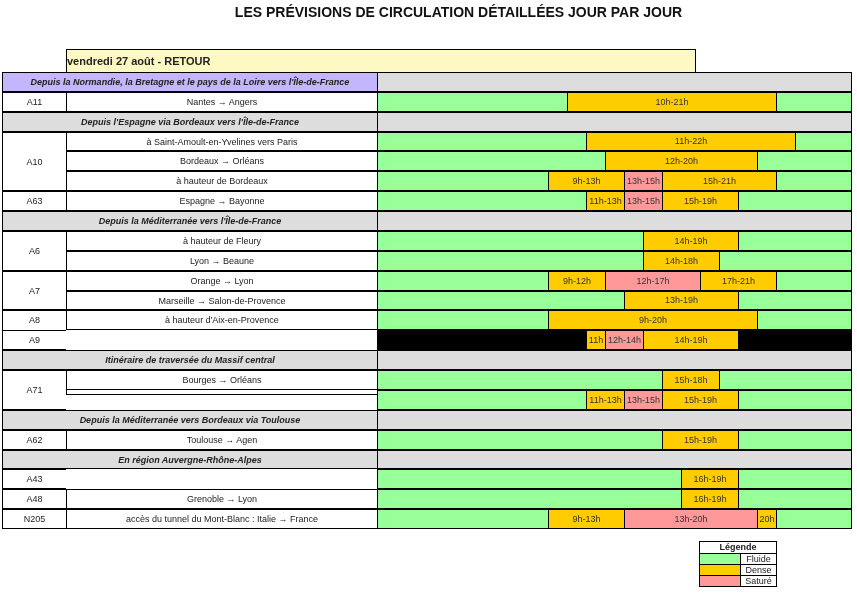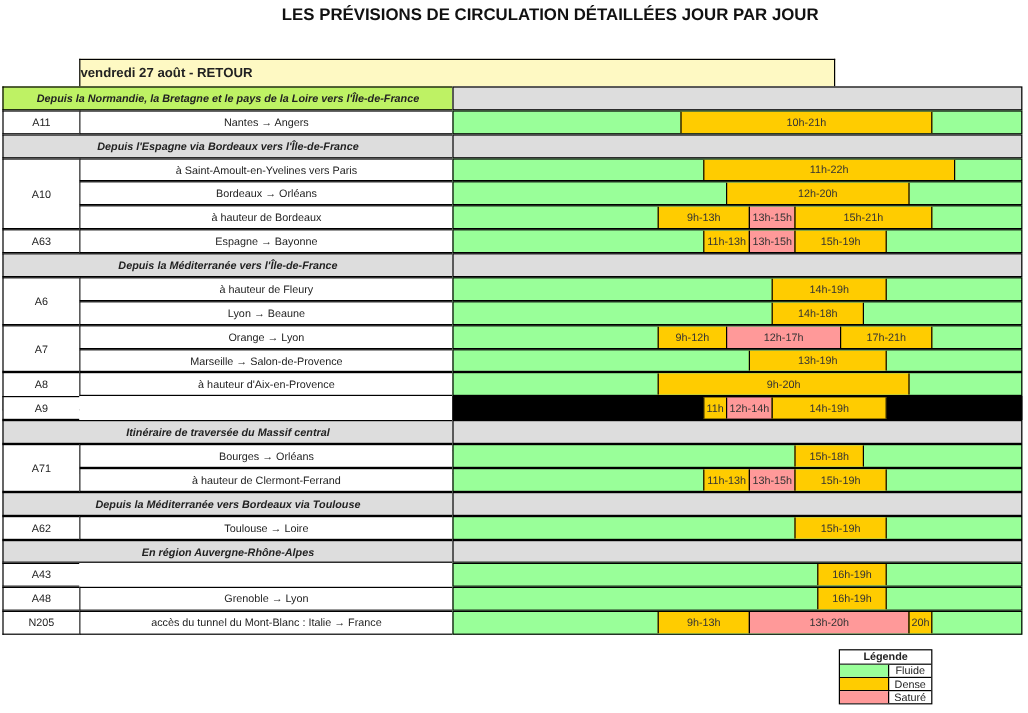--- a/index.html
+++ b/index.html
@@ -39,21 +39,21 @@
   #legend .lt { flex:1; text-align:center; line-height:10px; }
 </style>
 </head>
 <body>
 
 <div id="title">LES PRÉVISIONS DE CIRCULATION DÉTAILLÉES JOUR PAR JOUR</div>
 <div id="day-header">vendredi 27 août - RETOUR</div>
 
 <div id="grid">
     <div class="row" style="top: 0px; height: 20px;">
-      <div class="sec-label" style="line-height: 19px; background: #bef264;">Depuis la Normandie, la Bretagne et le pays de la Loire vers l'Île-de-France</div>
+      <div class="sec-label" style="line-height: 19px; background: #c4b5fd;">Depuis la Normandie, la Bretagne et le pays de la Loire vers l'Île-de-France</div>
       <div class="sec-time" style="background: rgb(221, 221, 221);"></div>
     </div>
     <div class="row" style="top: 20px; height: 20px;">
       <div class="cell-road" style="top: 0px; height: 20px; line-height: 19px; z-index: 2;">A11</div>
       <div class="cell-desc" style="line-height: 19px;">Nantes → Angers</div>
       <div class="timeline" style="background: rgb(153, 255, 153);">
         <div class="seg dense" style="left: 189px; width: 210px; line-height: 18px; background: rgb(255, 204, 0);">10h-21h</div>
       </div>
     </div>
     <div class="row" style="top: 40px; height: 20px;">
@@ -143,34 +143,33 @@
       <div class="sec-time" style="background: rgb(221, 221, 221);"></div>
     </div>
     <div class="row" style="top: 298px; height: 20px;">
       <div class="cell-road" style="top: 0px; height: 40px; line-height: 39px; z-index: 2;">A71</div>
       <div class="cell-desc" style="line-height: 19px;">Bourges → Orléans</div>
       <div class="timeline" style="background: rgb(153, 255, 153);">
         <div class="seg dense" style="left: 284px; width: 58px; line-height: 18px; background: rgb(255, 204, 0);">15h-18h</div>
       </div>
     </div>
     <div class="row" style="top: 318px; height: 20px;">
-      <div class="cell-desc" style="line-height: 19px;">à hauteur de Clermont-Ferrand</div>
       <div class="timeline" style="background: rgb(153, 255, 153);">
         <div class="seg dense" style="left: 208px; width: 39px; line-height: 18px; background: rgb(255, 204, 0);">11h-13h</div>
         <div class="seg sature" style="left: 246px; width: 39px; line-height: 18px; background: rgb(255, 153, 153);">13h-15h</div>
         <div class="seg dense" style="left: 284px; width: 77px; line-height: 18px; background: rgb(255, 204, 0);">15h-19h</div>
       </div>
     </div>
     <div class="row" style="top: 338px; height: 20px;">
       <div class="sec-label" style="line-height: 19px; background: rgb(221, 221, 221);">Depuis la Méditerranée vers Bordeaux via Toulouse</div>
       <div class="sec-time" style="background: rgb(221, 221, 221);"></div>
     </div>
     <div class="row" style="top: 358px; height: 20px; text-decoration: underline;">
       <div class="cell-road" style="top: 0px; height: 20px; line-height: 19px; z-index: 2;">A62</div>
-      <div class="cell-desc" style="line-height: 19px;">Toulouse → Loire</div>
+      <div class="cell-desc" style="line-height: 19px;">Toulouse → Agen</div>
       <div class="timeline" style="background: rgb(153, 255, 153);">
         <div class="seg dense" style="left: 284px; width: 77px; line-height: 18px; background: rgb(255, 204, 0);">15h-19h</div>
       </div>
     </div>
     <div class="row" style="top: 378px; height: 19px;">
       <div class="sec-label" style="line-height: 18px; background: rgb(221, 221, 221);">En région Auvergne-Rhône-Alpes</div>
       <div class="sec-time" style="background: rgb(221, 221, 221);"></div>
     </div>
     <div class="row" style="top: 397px; height: 20px;">
       <div class="cell-road" style="top: 0px; height: 20px; line-height: 19px; z-index: 2;">A43</div>

